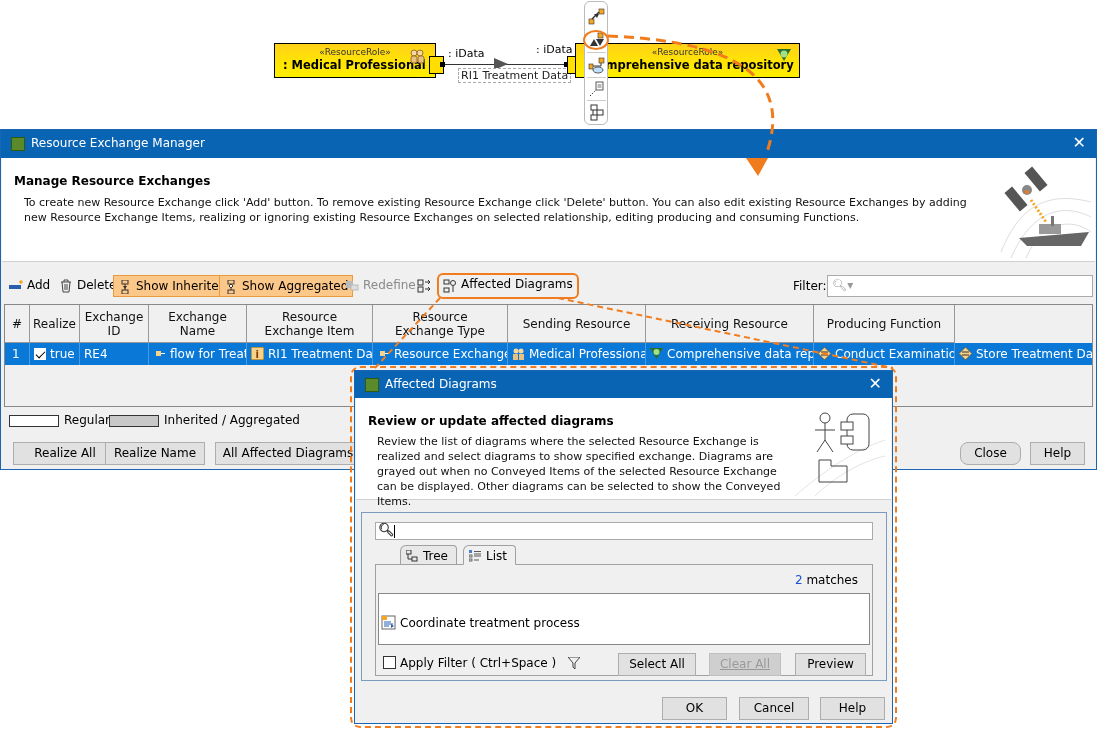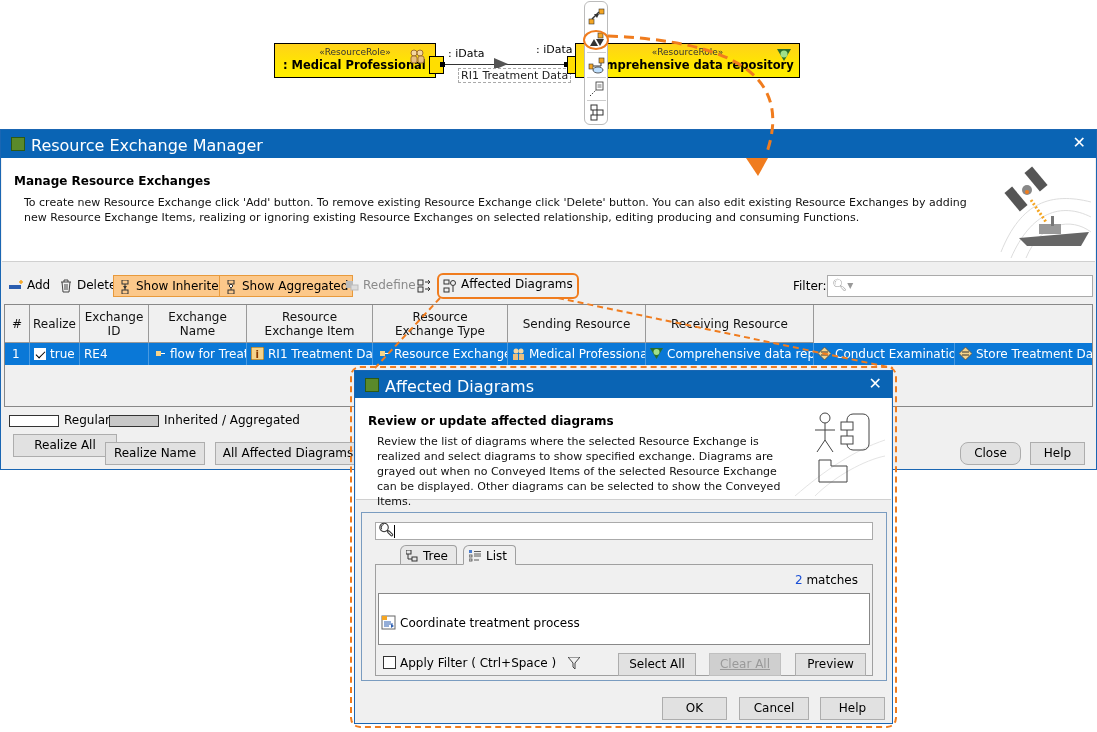--- a/index.html
+++ b/index.html
@@ -44,21 +44,21 @@
     background: #f0f0f0; border: 1px solid #1a66b3;
   }
   .titlebar {
     position: absolute; left: 0; top: 0; right: 0; height: 28px;
     background: #0a64b4; color: #fff;
   }
   .titlebar .t-icon {
     position: absolute; left: 10px; top: 7px; width: 14px; height: 14px;
     background: #5a8a2a; border: 1px solid #2e5a12;
   }
-  .titlebar .t-text { position: absolute; left: 30px; top: 6px; font-size: 16px; }
+  .titlebar .t-text { position: absolute; left: 30px; top: 6px; font-size: 12px; }
   .titlebar .t-close { position: absolute; right: 10px; top: 3px; font-size: 16px; cursor: pointer; }
 
   .header-panel {
     position: absolute; left: 1px; top: 28px; right: 1px; height: 104px;
     background: #fff; border-bottom: 1px solid #d0d0d0;
   }
   .hp-title { position: absolute; left: 12px; top: 16px; font-weight: bold; font-size: 12px; }
   .hp-desc {
     position: absolute; left: 22px; top: 37px; width: 960px;
     font-size: 11px; line-height: 15px; color: #111;
@@ -342,20 +342,21 @@
   <div class="grid">
     <div class="grid-head">
       <div class="gh-cell" style="left:0; width:25px;">#</div>
       <div class="gh-cell" style="left:25px; width:50px;">Realize</div>
       <div class="gh-cell" style="left:75px; width:69px;">Exchange ID</div>
       <div class="gh-cell" style="left:144px; width:98px;">Exchange Name</div>
       <div class="gh-cell" style="left:242px; width:126px; padding:0 10px;">Resource Exchange Item</div>
       <div class="gh-cell" style="left:368px; width:135px; padding:0 10px;">Resource Exchange Type</div>
       <div class="gh-cell" style="left:503px; width:138px;">Sending Resource</div>
       <div class="gh-cell" style="left:641px; width:168px;">Receiving Resource</div>
+      <div class="gh-cell" style="left:809px; width:141px;">Producing Function</div>
     </div>
     <div class="grid-row">
       <div class="gr-cell" style="left:0; width:25px; padding-left:7px;">1</div>
       <div class="gr-cell" style="left:25px; width:50px;">
         <span class="chk"></span><span>true</span>
       </div>
       <div class="gr-cell" style="left:75px; width:69px;">RE4</div>
       <div class="gr-cell" style="left:144px; width:98px;">
         <svg class="cell-ic" viewBox="0 0 13 13">
             <rect x="3" y="4" width="5" height="5" fill="#f5d38a"></rect>
@@ -403,21 +404,21 @@
     </div>
   </div>
 
   <div class="legend">
     <span class="legend-box" style="left:0; background:#fff;"></span>
     <span class="legend-txt" style="left:55px;">Regular</span>
     <span class="legend-box" style="left:100px; background:#c8c8c8;"></span>
     <span class="legend-txt" style="left:155px;">Inherited / Aggregated</span>
   </div>
 
-  <div class="dlg-btn" style="left:12px; top:304px; width:104px;">Realize All</div>
+  <div class="dlg-btn" style="left:12px; top:312px; width:104px;">Realize All</div>
   <div class="dlg-btn" style="left:104px; top:312px; width:100px;">Realize Name</div>
   <div class="dlg-btn" style="left:214px; top:312px; width:146px;">All Affected Diagrams</div>
   <div class="dlg-btn" style="left:959px; top:312px; width:61px;border-radius:8px;">Close</div>
   <div class="dlg-btn" style="left:1029px; top:312px; width:55px;">Help</div>
 </div>
 
 <div class="ad-outline"></div>
 <div class="ad">
   <div class="titlebar">
     <span class="t-icon"></span>

